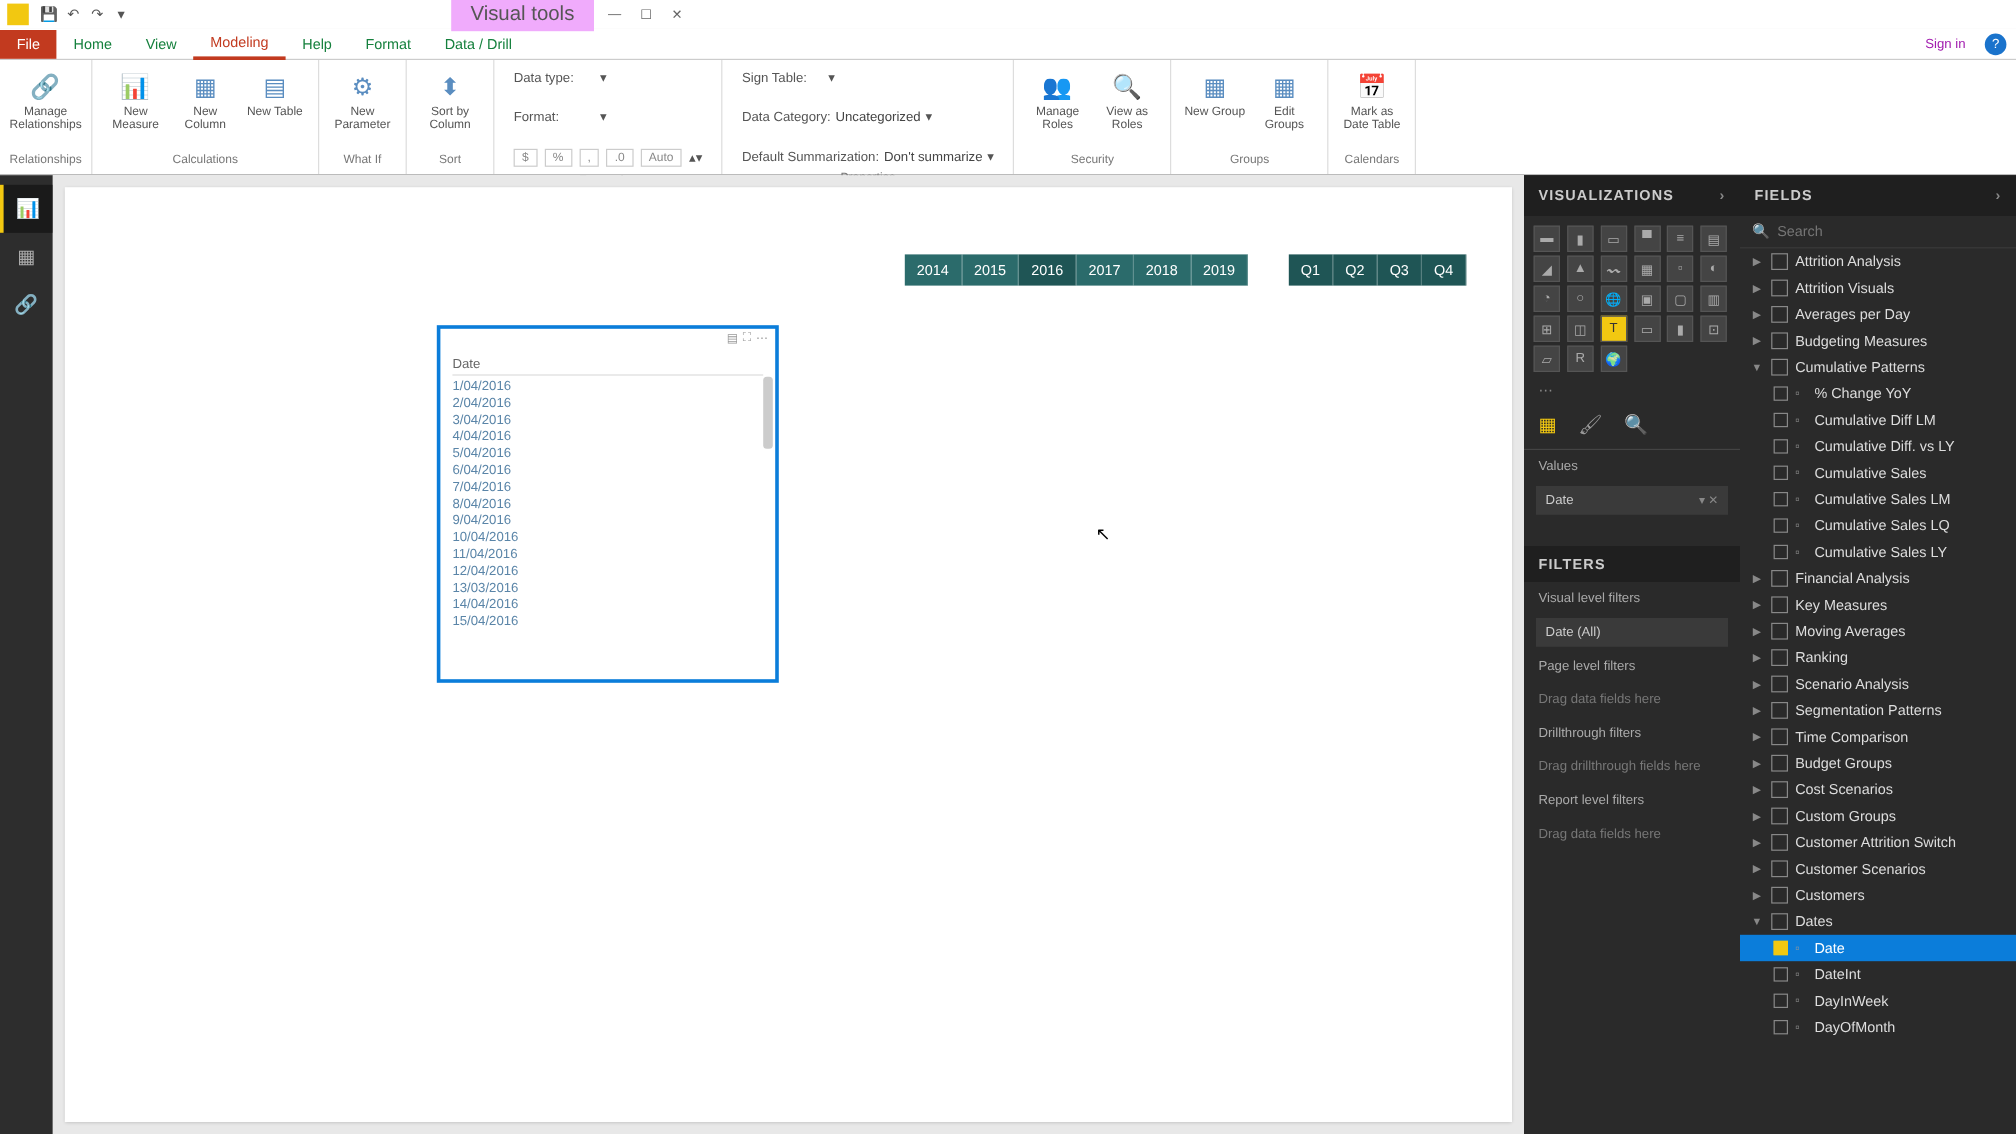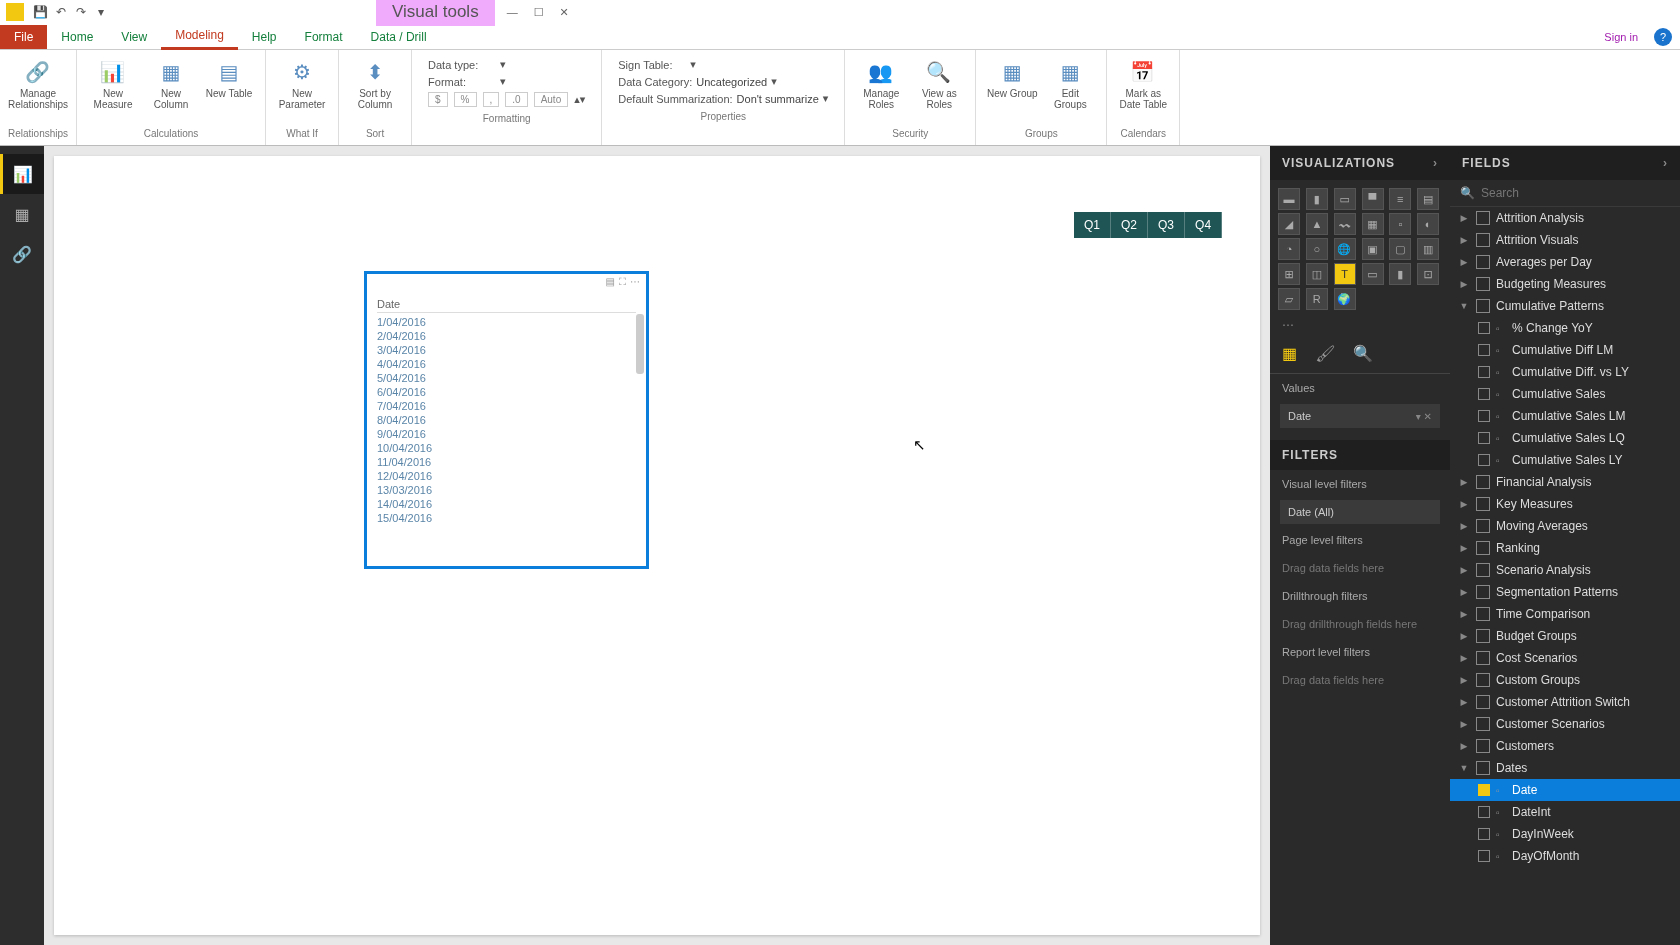--- a/index.html
+++ b/index.html
@@ -17,21 +17,21 @@
 .ribbon-tabs .active{border-bottom:3px solid #c23a1f;color:#c23a1f}
 .ribbon-tabs .signin{margin-left:auto;padding-right:8px;color:#a21caf;font-size:11px}
 .ribbon-tabs .help{width:18px;height:18px;border-radius:50%;background:#1a73cc;color:#fff;display:inline-flex;align-items:center;justify-content:center;font-size:11px;margin:0 8px}
 .ribbon{height:96px;background:#fff;border-bottom:1px solid #bbb;display:flex;font-size:11px;color:#555}
 .ribbon .group{display:flex;flex-direction:column;align-items:center;border-right:1px solid #ddd;padding:4px 8px}
 .ribbon .group .items{display:flex;gap:2px;flex:1}
 .ribbon .group .gname{font-size:10px;color:#777;padding:2px 0}
 .ribbon .bigbtn{display:flex;flex-direction:column;align-items:center;justify-content:flex-start;width:56px;padding:4px 2px;cursor:pointer;text-align:center}
 .ribbon .bigbtn .ico{width:28px;height:28px;margin-bottom:2px;display:flex;align-items:center;justify-content:center;font-size:20px;color:#5a8dc0}
 .ribbon .bigbtn .lbl{font-size:10px;line-height:1.1}
-.ribbon .props{display:flex;flex-direction:column;gap:4px;padding:4px 8px;justify-content:center}
+.ribbon .props{display:flex;flex-direction:column;gap:20px;padding:4px 8px;justify-content:center}
 .ribbon .props .row{display:flex;align-items:center;font-size:11px;white-space:nowrap;gap:4px}
 .ribbon .props .row .k{min-width:64px}
 .ribbon .props .row .v{color:#444}
 .ribbon .fmtrow{display:flex;gap:6px;align-items:center}
 .ribbon .fmtbtn{border:1px solid #ccc;padding:1px 6px;font-size:10px;color:#888}
 .main{display:flex;height:calc(945px - 24px - 26px - 96px);position:relative}
 .leftrail{width:44px;background:#2d2d2d;display:flex;flex-direction:column;padding-top:8px}
 .leftrail .lbtn{width:44px;height:40px;display:flex;align-items:center;justify-content:center;color:#aaa;cursor:pointer}
 .leftrail .lbtn.active{background:#1a1a1a;color:#fff;border-left:3px solid #f2c811}
 .canvas{flex:1;background:#e8e8e8;position:relative;padding:10px}
@@ -53,21 +53,21 @@
 .viz-pane{width:180px}
 .viz-grid{display:grid;grid-template-columns:repeat(6,1fr);gap:3px;padding:8px}
 .viz-grid .v{width:22px;height:22px;background:#444;border:1px solid #555;display:flex;align-items:center;justify-content:center;font-size:11px;color:#aaa;cursor:pointer}
 .viz-grid .v.sel{background:#f2c811;color:#333}
 .viz-tools{display:flex;gap:18px;padding:6px 12px 10px;border-bottom:1px solid #444}
 .viz-tools span{color:#999;cursor:pointer;font-size:16px}
 .viz-tools span.sel{color:#f2c811}
 .sect{padding:8px 12px;font-size:11px;color:#aaa}
 .well{background:#3a3a3a;padding:6px 8px;margin:2px 10px;font-size:11px;color:#ccc;display:flex;align-items:center;justify-content:space-between}
 .well .x{color:#888;font-size:10px}
-.filters-head{background:#1f1f1f;padding:8px 12px;font-weight:600;letter-spacing:1px;font-size:12px;margin-top:10px}
+.filters-head{background:#1f1f1f;padding:8px 12px;font-weight:600;letter-spacing:1px;font-size:12px;margin-top:24px}
 .field-pane{width:230px}
 .search{display:flex;align-items:center;padding:6px 10px;border-bottom:1px solid #3a3a3a}
 .search input{background:transparent;border:none;color:#ccc;font-size:12px;width:100%;outline:none}
 .search .sico{margin-right:6px;color:#888}
 .flist{overflow-y:auto;flex:1}
 .fitem{display:flex;align-items:center;padding:4px 8px;font-size:12px;color:#ddd;cursor:pointer;gap:6px}
 .fitem .exp{width:12px;text-align:center;color:#888;font-size:9px}
 .fitem .tico{width:14px;height:14px;border:1px solid #888;display:inline-block}
 .fitem.child{padding-left:28px}
 .fitem.child .cb{width:12px;height:12px;border:1px solid #888;display:inline-block}
@@ -214,20 +214,28 @@
 
 <div class="main">
   <div class="leftrail">
     <div class="lbtn active">📊</div>
     <div class="lbtn">▦</div>
     <div class="lbtn">🔗</div>
   </div>
 
   <div class="canvas">
     <div class="page">
+      <div class="slicer-years" id="years">
+          <div>2014</div>
+          <div>2015</div>
+          <div class="sel">2016</div>
+          <div>2017</div>
+          <div>2018</div>
+          <div>2019</div>
+        </div>
       <div class="slicer-q" id="quarters">
           <div>Q1</div>
           <div>Q2</div>
           <div>Q3</div>
           <div>Q4</div>
         </div>
 
       <div class="tablevisual">
         <div class="vheader">
           <span>▤</span>

